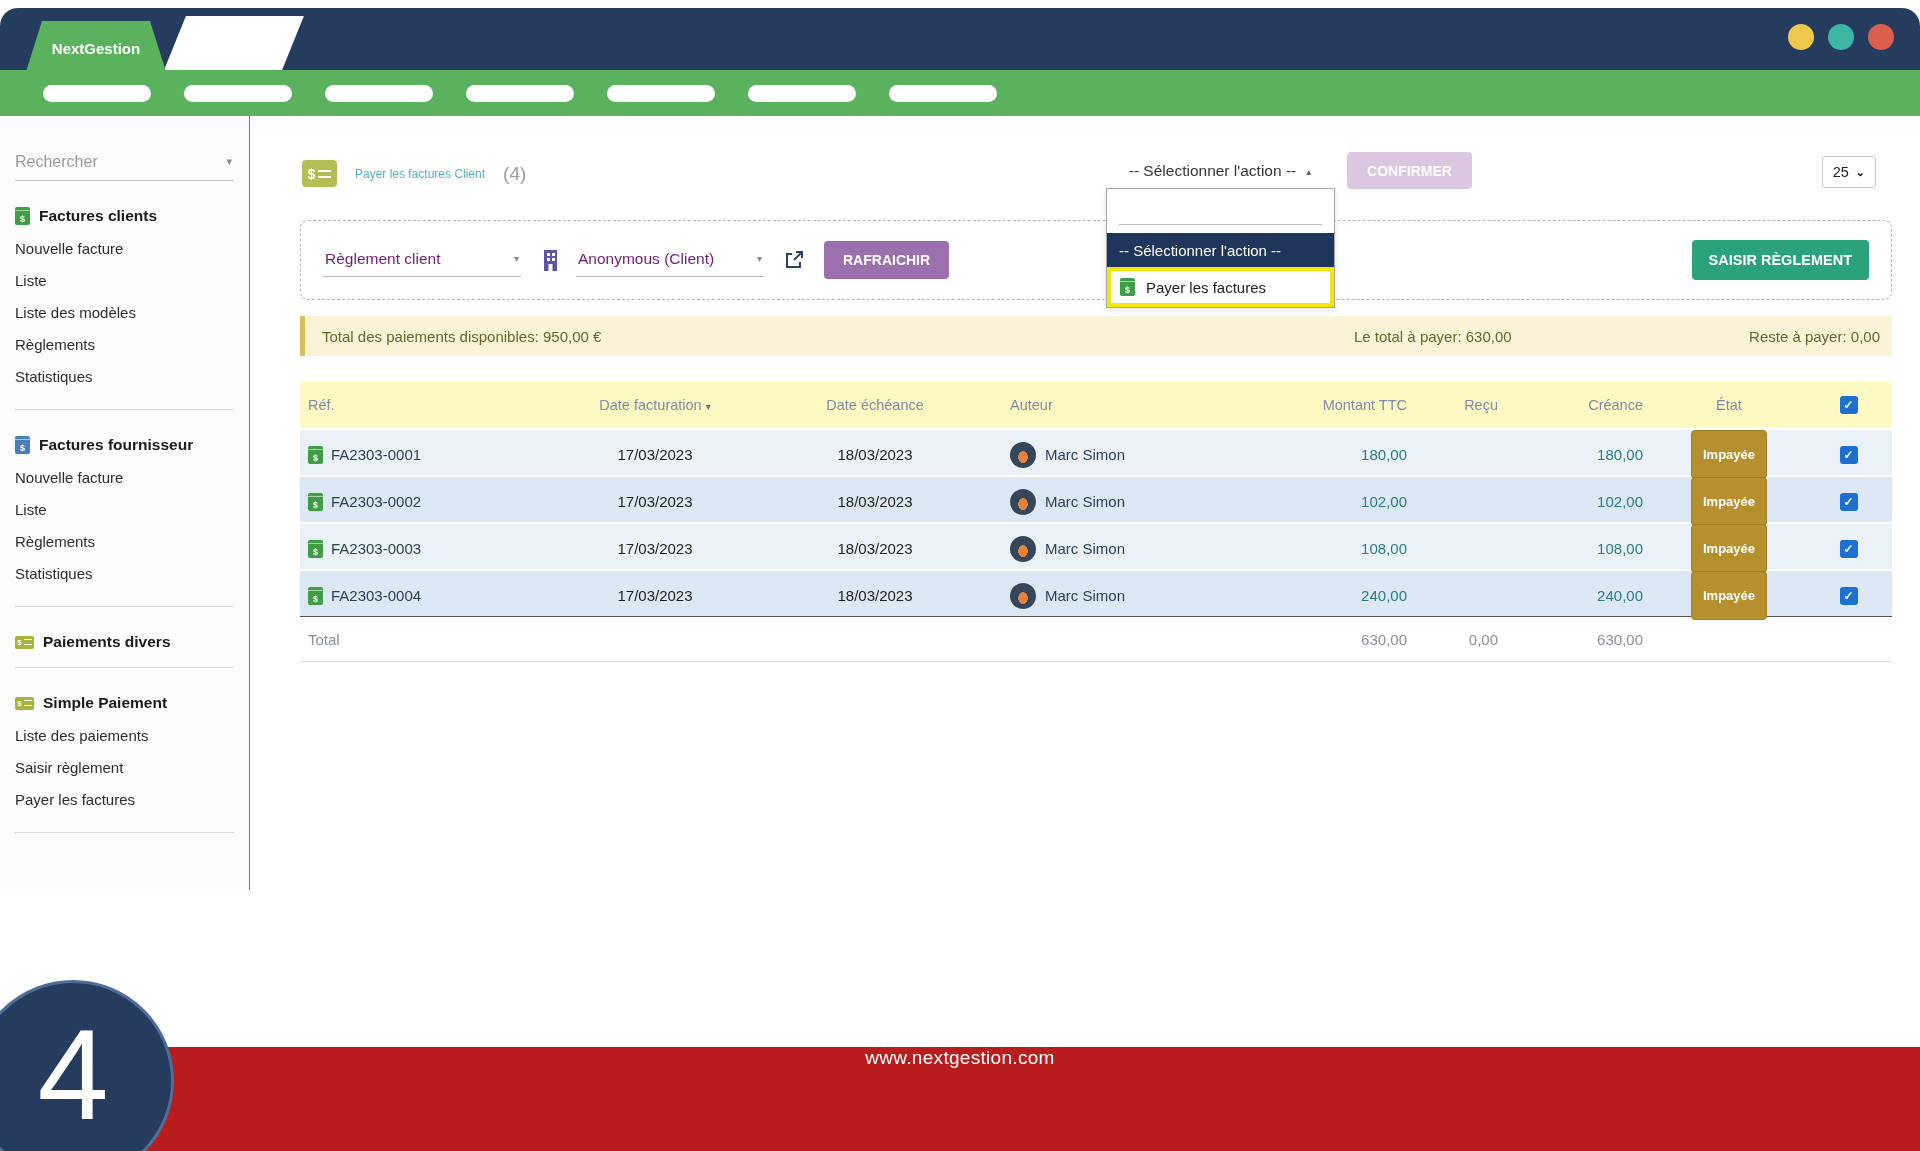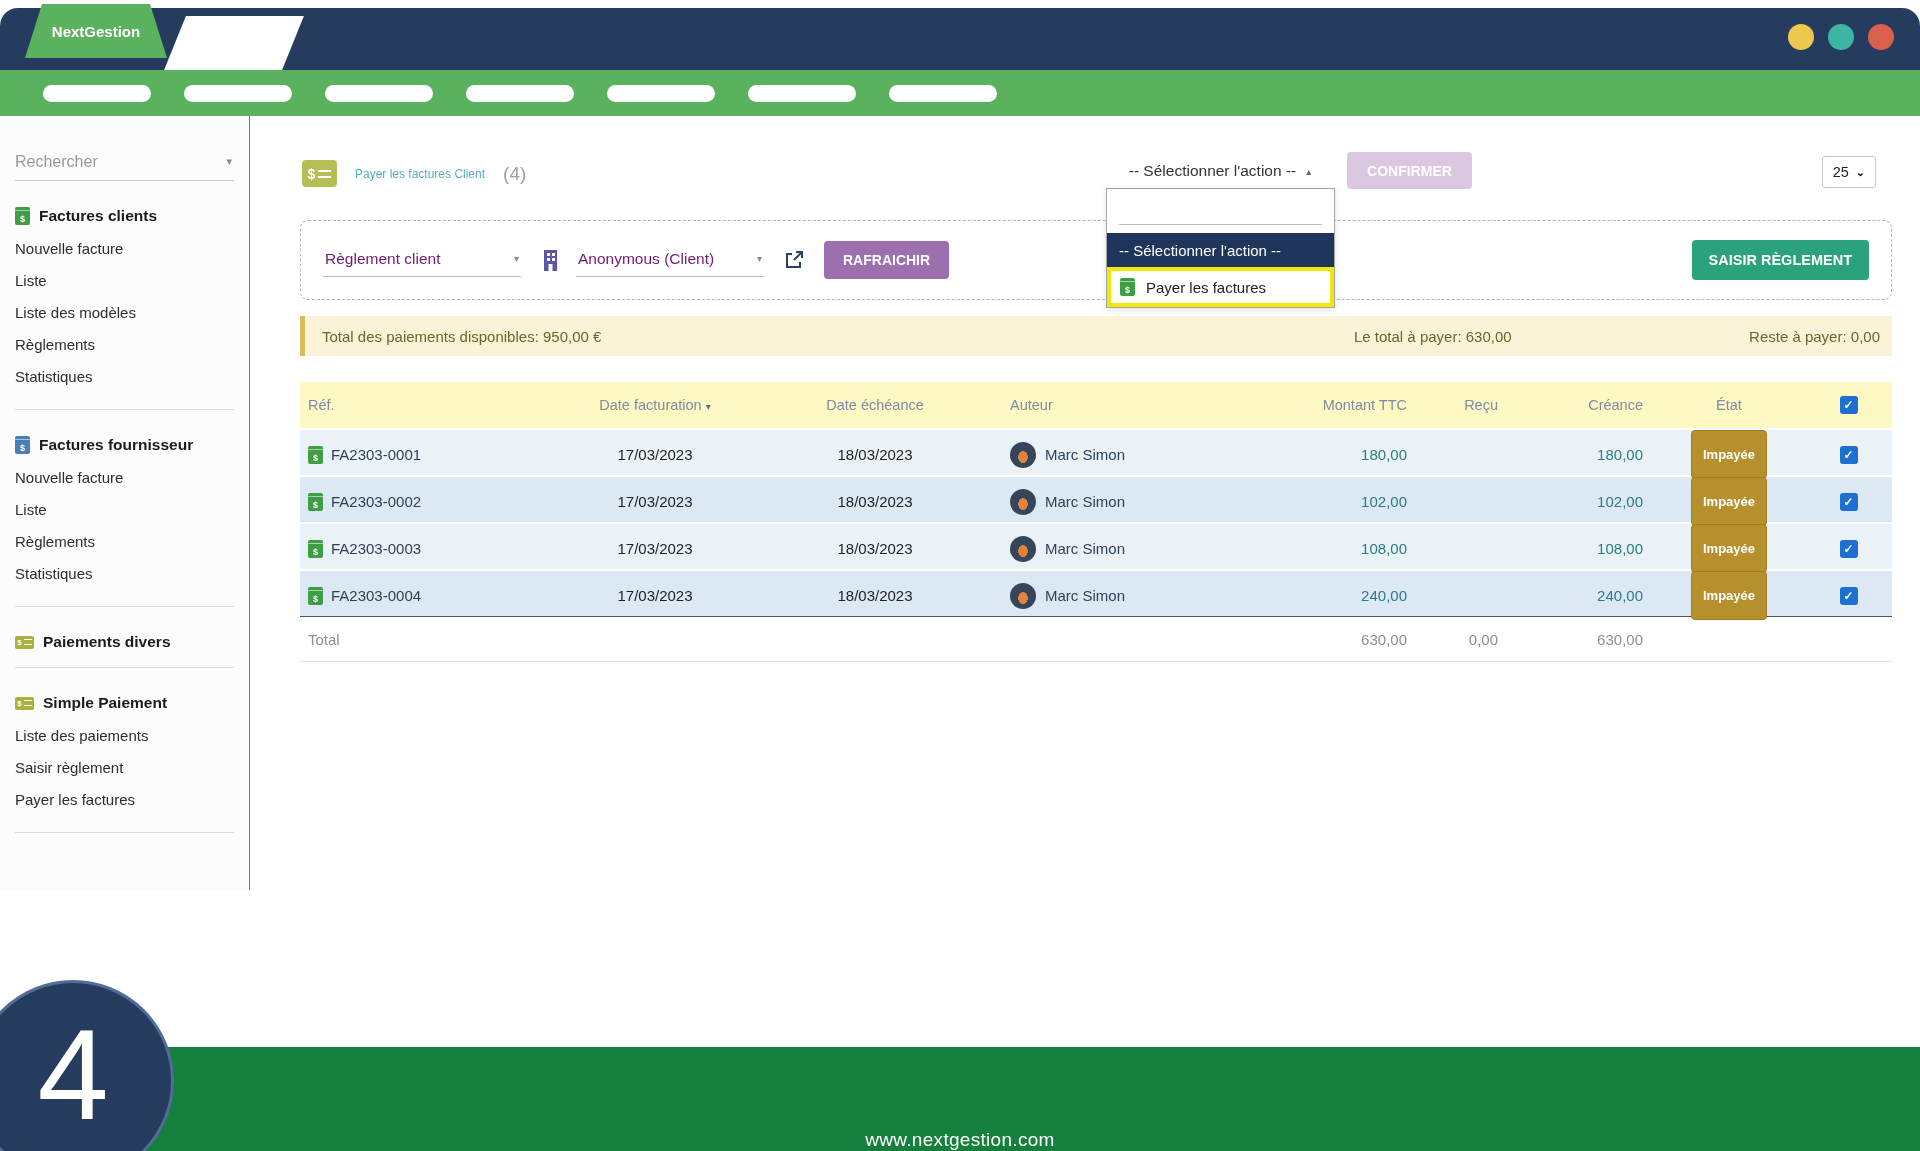--- a/index.html
+++ b/index.html
@@ -1,21 +1,21 @@
 <!DOCTYPE html>
 <html><head>
 <meta charset="utf-8">
 <style>
   * { margin:0; padding:0; box-sizing:border-box; }
   html,body { width:1920px; height:1151px; background:#fff; font-family:"Liberation Sans", sans-serif; }
   .page { position:relative; width:1920px; height:1151px; overflow:hidden; background:#fff; }
 
   
   .topbar { position:absolute; left:0; top:8px; width:1920px; height:62px; background:#263c5e; border-radius:18px 18px 0 0; }
-  .brand-tab { position:absolute; left:25px; top:4px; width:142px; height:54px; background:#5bb25e;
+  .brand-tab { position:absolute; left:25px; top:21px; width:142px; height:54px; background:#5bb25e;
                clip-path:polygon(17px 0, calc(100% - 17px) 0, 100% 100%, 0 100%);
                display:flex; align-items:center; justify-content:center; z-index:2; }
   .brand-tab span { color:#fff; font-size:15px; font-weight:bold; }
   .white-tab { position:absolute; left:175px; top:16px; width:118px; height:54px; background:#fff; transform:skewX(-22deg); z-index:1; }
   .dots { position:absolute; right:26px; top:16px; display:flex; gap:14px; }
   .dot { width:26px; height:26px; border-radius:50%; }
   .dot.y { background:#edc84d; } .dot.t { background:#3cb6a2; } .dot.r { background:#da5f4c; }
 
   .navbar { position:absolute; left:0; top:70px; width:1920px; height:46px; background:#5bb25e; display:flex; align-items:center; padding-left:43px; gap:33px; }
   .pill { width:108px; height:17px; background:#fff; border-radius:9px; }
@@ -92,21 +92,21 @@
 
   
   .dd-panel { position:absolute; left:806px; top:72px; width:229px; background:#fff; border:1px solid #a5a5a5; z-index:30; box-shadow:0 2px 6px rgba(0,0,0,.12); }
   .dd-search { height:44px; position:relative; }
   .dd-search .line { position:absolute; left:12px; right:12px; bottom:8px; height:1px; background:#bbb; }
   .dd-opt { height:34px; display:flex; align-items:center; padding-left:12px; font-size:15px; color:#222; cursor:pointer; }
   .dd-opt.selected { background:#20355b; color:#fff; }
   .dd-opt.highlight { height:40px; border:4px solid #f2e60b; gap:11px; padding-left:9px; }
 
   
-  .footer { position:absolute; left:0; bottom:0; width:1920px; height:104px; background:#15803d; display:flex; align-items:flex-end; justify-content:center; z-index:5; }
+  .footer { position:absolute; left:0; bottom:0; width:1920px; height:104px; background:#b91c1c; display:flex; align-items:flex-start; justify-content:center; z-index:5; }
   .footer .url { color:#fff; font-size:19px; letter-spacing:.3px; }
   .step-circle { position:absolute; left:-28px; top:980px; width:202px; height:202px; border-radius:50%; background:#263c5e; border:3px solid #4e6d99;
                  display:flex; align-items:center; justify-content:center; z-index:6; }
   .step-circle span { color:#fff; font-size:128px; line-height:1; transform:translateY(-6px); }
 
   svg { display:block; }
 </style>
 </head>
 <body>
 

